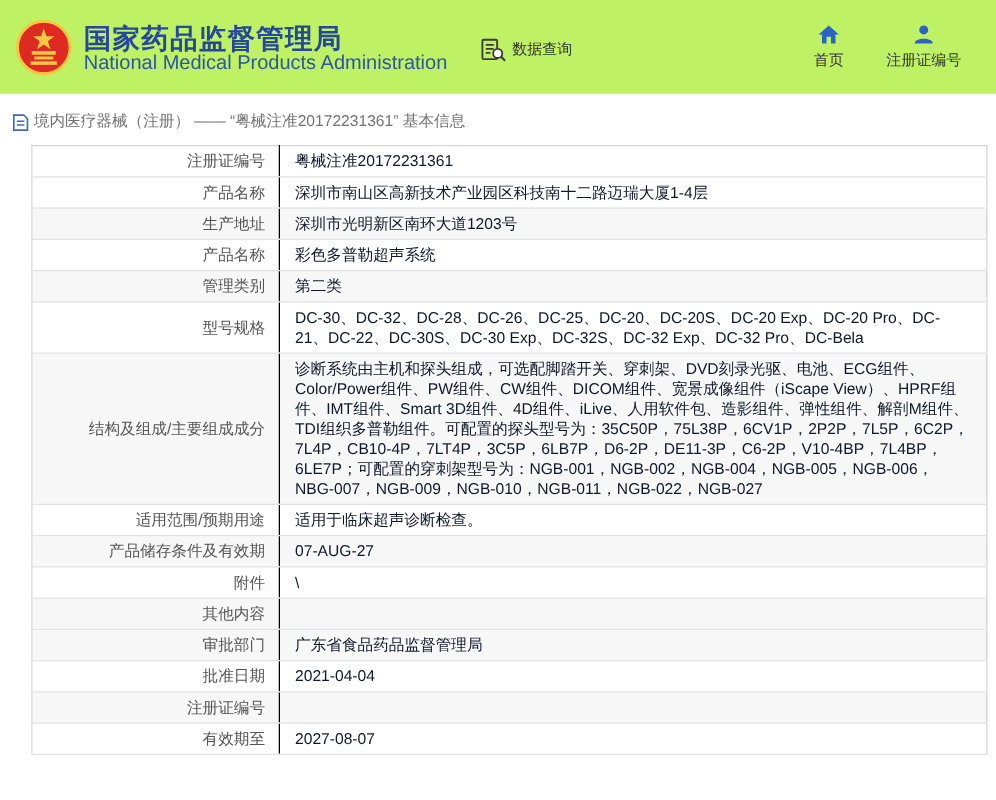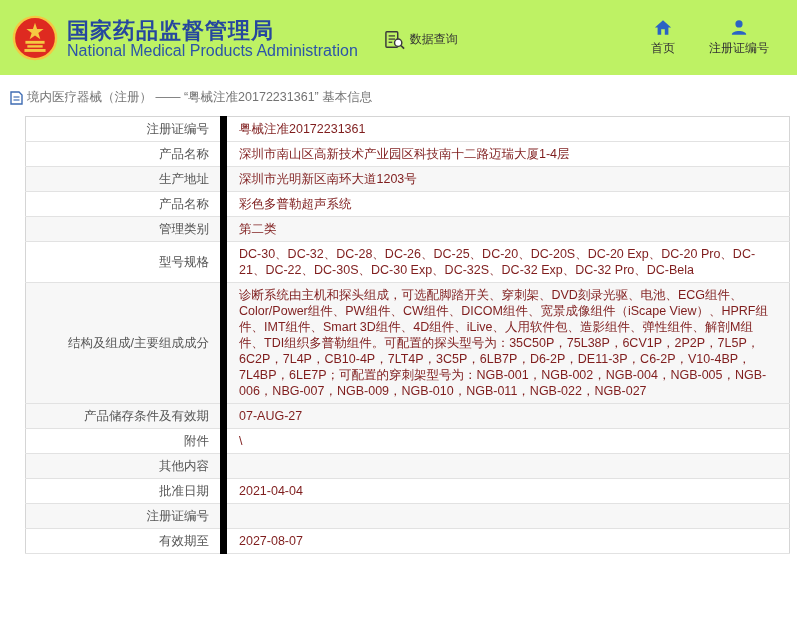--- a/index.html
+++ b/index.html
@@ -44,22 +44,22 @@
   }
   table.info tr.even { background:#f7f7f7; }
   table.info tr.odd  { background:#ffffff; }
   table.info th {
     width:198px; text-align:right; font-weight:normal;
     color:#555; padding:4px 11px; line-height:16px;
     border-bottom:1px solid #e2e2e2; vertical-align:middle;
     white-space:nowrap;
   }
   table.info td {
-    color:#7f1d1d; padding:4px 12px; line-height:16px;
-    border-bottom:1px solid #e2e2e2; border-left:7px solid #000000;
+    color:#0f172a; padding:4px 12px; line-height:16px;
+    border-bottom:1px solid #e2e2e2; border-left:1px solid #000000;
     vertical-align:middle; word-break:break-word;
   }
 </style>
 </head>
 <body>
 
 <div class="page">
 
   <header class="topbar">
     <a class="brand">
@@ -148,31 +148,39 @@
           <td>第二类</td>
         </tr>
         <tr class="odd">
           <th>型号规格</th>
           <td>DC-30、DC-32、DC-28、DC-26、DC-25、DC-20、DC-20S、DC-20 Exp、DC-20 Pro、DC-21、DC-22、DC-30S、DC-30 Exp、DC-32S、DC-32 Exp、DC-32 Pro、DC-Bela</td>
         </tr>
         <tr class="even">
           <th>结构及组成/主要组成成分</th>
           <td>诊断系统由主机和探头组成，可选配脚踏开关、穿刺架、DVD刻录光驱、电池、ECG组件、Color/Power组件、PW组件、CW组件、DICOM组件、宽景成像组件（iScape View）、HPRF组件、IMT组件、Smart 3D组件、4D组件、iLive、人用软件包、造影组件、弹性组件、解剖M组件、TDI组织多普勒组件。可配置的探头型号为：35C50P，75L38P，6CV1P，2P2P，7L5P，6C2P，7L4P，CB10-4P，7LT4P，3C5P，6LB7P，D6-2P，DE11-3P，C6-2P，V10-4BP，7L4BP，6LE7P；可配置的穿刺架型号为：NGB-001，NGB-002，NGB-004，NGB-005，NGB-006，NBG-007，NGB-009，NGB-010，NGB-011，NGB-022，NGB-027</td>
         </tr>
+        <tr class="odd">
+          <th>适用范围/预期用途</th>
+          <td>适用于临床超声诊断检查。</td>
+        </tr>
         <tr class="even">
           <th>产品储存条件及有效期</th>
           <td>07-AUG-27</td>
         </tr>
         <tr class="odd">
           <th>附件</th>
           <td>\</td>
         </tr>
         <tr class="even">
           <th>其他内容</th>
           <td>&nbsp;</td>
+        </tr>
+        <tr class="even">
+          <th>审批部门</th>
+          <td>广东省食品药品监督管理局</td>
         </tr>
         <tr class="odd">
           <th>批准日期</th>
           <td>2021-04-04</td>
         </tr>
         <tr class="even">
           <th>注册证编号</th>
           <td>&nbsp;</td>
         </tr>
         <tr class="odd">

